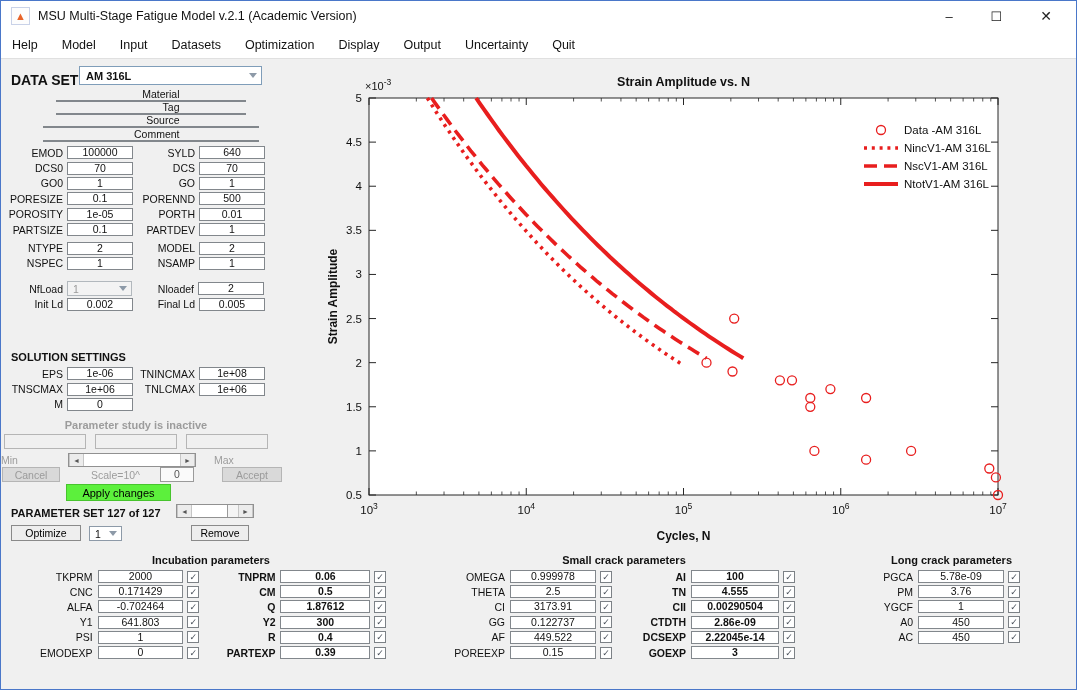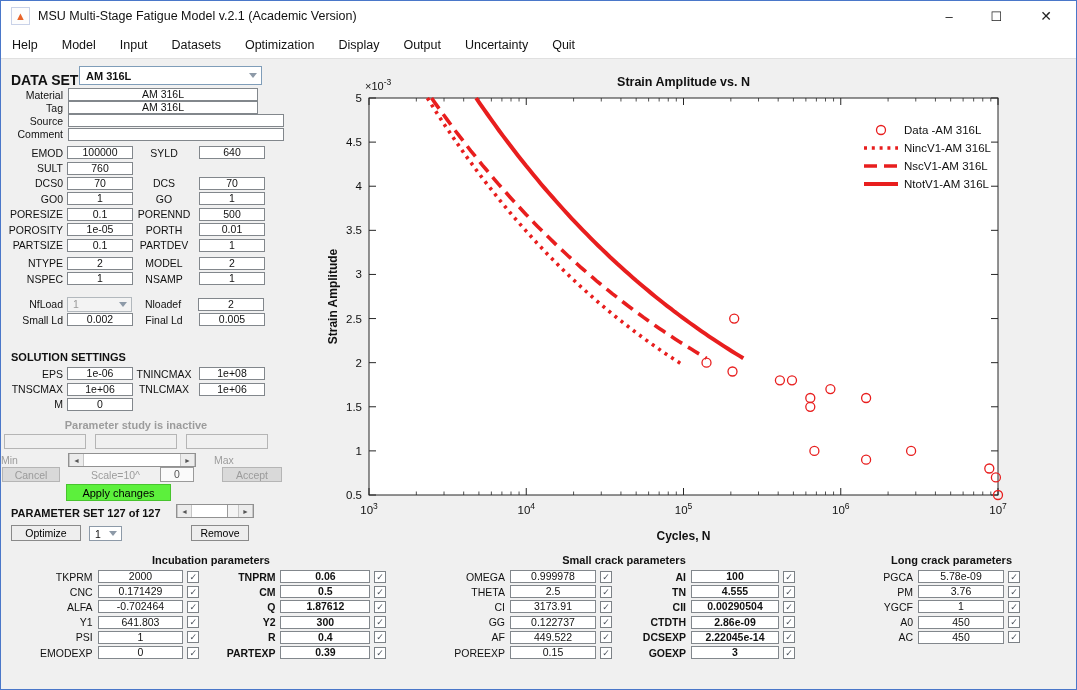--- a/index.html
+++ b/index.html
@@ -17,33 +17,33 @@
   .content{position:absolute;top:58px;left:0;right:0;bottom:0;background:#f0f0f0;font-size:10.5px;color:#111;}
   .left-panel{position:absolute;left:0;top:0;width:310px;height:632px;}
   .b{font-weight:bold;}
   
   .ds-label{position:absolute;left:10px;top:13px;font-size:14px;}
   .dropdown{position:absolute;left:78px;top:7px;width:183px;height:19px;background:#fff;border:1px solid #7f9db9;display:flex;align-items:center;box-sizing:border-box;}
   .dropdown .val{flex:1;padding-left:6px;font-weight:bold;font-size:11px;}
   .chev{width:16px;display:flex;align-items:center;justify-content:center;}
   .chev i{display:block;width:0;height:0;border-left:4px solid transparent;border-right:4px solid transparent;border-top:5px solid #8d9aa8;}
   .info-rows{position:absolute;left:0;top:29px;width:300px;}
-  .irow{display:flex;align-items:center;height:13.2px;}
+  .irow{display:flex;align-items:center;height:13.2px;flex-direction:column;}
   .il{width:62px;text-align:right;padding-right:5px;}
   .tfield{background:#fff;border:1px solid #82878c;height:11px;line-height:11px;text-align:center;font-size:10.5px;box-sizing:content-box;overflow:hidden;}
   .if{width:188px;}
   .if.wide{width:214px;}
   
   .param-rows{position:absolute;left:0;top:86px;width:300px;}
   .prow{display:flex;align-items:center;height:15.4px;}
   .prow.gap1{margin-top:3px;}
   .prow.gap2{margin-top:10px;}
   .pl1{width:62px;text-align:right;padding-right:4px;}
   .pf1{width:64px;}
-  .pl2{width:62px;text-align:center;padding-right:4px;}
+  .pl2{width:62px;text-align:right;padding-right:4px;}
   .pf2{width:64px;}
   .mini-select{width:58px;height:13px;background:#f3f3f3;border:1px solid #b2b8bd;color:#9a9a9a;display:flex;align-items:center;padding-left:5px;box-sizing:content-box;}
   .mini-select .chev{margin-left:auto;}
   
   .sol-head{position:absolute;left:10px;top:292px;font-size:11px;font-weight:bold;}
   .sol-rows{position:absolute;left:0;top:307px;width:300px;}
   
   .ps-status{position:absolute;left:0;top:360px;width:270px;text-align:center;color:#9c9c9c;font-weight:bold;font-size:11px;}
   .ps-boxes{position:absolute;left:3px;top:375px;display:flex;gap:9px;}
   .ps-box{width:80px;height:13px;background:#f0f0f0;border:1px solid #b5b5b5;}
@@ -145,24 +145,20 @@
           </div>
         </div>
       <div class="param-rows" id="param-rows">
           <div class="prow ">
             <span class="pl1">EMOD</span>
             <div class="tfield pf1">100000</div>
             <span class="pl2">SYLD</span>
             <div class="tfield pf2">640</div>
           </div>
           <div class="prow ">
-            <span class="pl1">SULT</span>
-            <div class="tfield pf1">760</div>
-          </div>
-          <div class="prow ">
             <span class="pl1">DCS0</span>
             <div class="tfield pf1">70</div>
             <span class="pl2">DCS</span>
             <div class="tfield pf2">70</div>
           </div>
           <div class="prow ">
             <span class="pl1">GO0</span>
             <div class="tfield pf1">1</div>
             <span class="pl2">GO</span>
             <div class="tfield pf2">1</div>
@@ -202,21 +198,21 @@
             <div class="mini-select">
               <span>1</span>
               <span class="chev">
                 <i></i>
               </span>
             </div>
             <span class="pl2">Nloadef</span>
             <div class="tfield pf2">2</div>
           </div>
           <div class="prow ">
-            <span class="pl1">Small Ld</span>
+            <span class="pl1">Init Ld</span>
             <div class="tfield pf1">0.002</div>
             <span class="pl2">Final Ld</span>
             <div class="tfield pf2">0.005</div>
           </div>
         </div>
 
       <div class="sol-head">SOLUTION SETTINGS</div>
       <div class="sol-rows" id="sol-rows">
           <div class="prow ">
             <span class="pl1">EPS</span>

